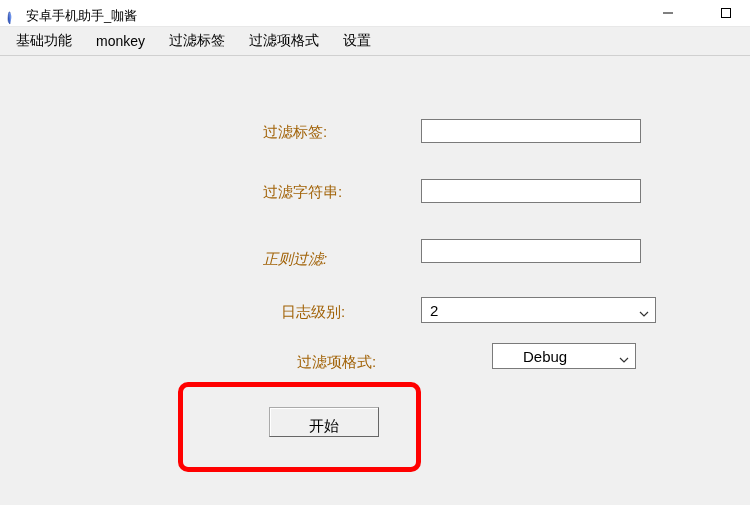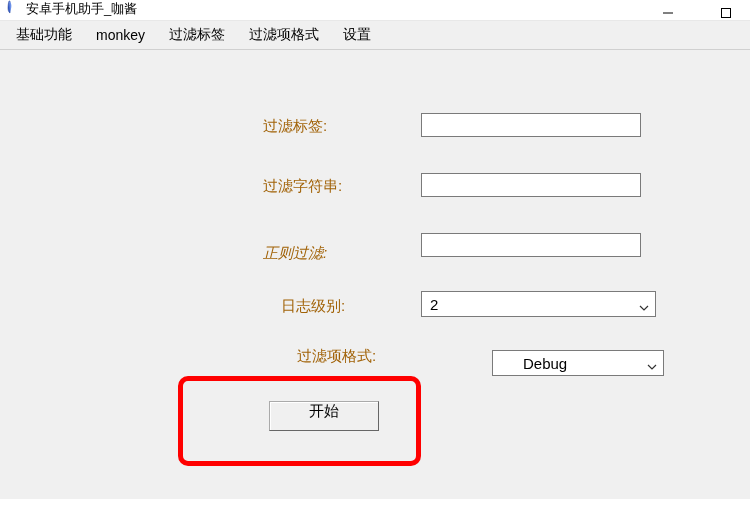--- a/index.html
+++ b/index.html
@@ -6,24 +6,24 @@
     body {
       font-family: "Microsoft YaHei", "SimSun", Arial, sans-serif;
       font-size: 14px;
       background: #fff;
       width: 750px;
       height: 505px;
       overflow: hidden;
       position: relative;
     }
     .titlebar {
-      height: 20px;
-      background: #fff;
-      display: flex;
-      align-items: flex-start;
+      height: 26px;
+      background: #fff;
+      display: flex;
+      align-items: flex-end;
       padding: 0 6px;
       border-bottom: 1px solid #fff;
     }
     .titlebar-icon {
       width: 14px;
       height: 14px;
       margin-right: 6px;
       display: inline-block;
     }
     .titlebar-title {
@@ -104,21 +104,21 @@
     .start-button {
       width: 110px;
       height: 30px;
       background: #f0f0f0;
       border: 1px solid #aaa;
       border-right-color: #666;
       border-bottom-color: #666;
       font-size: 15px;
       color: #000;
       display: flex;
-      align-items: flex-start;
+      align-items: flex-end;
       justify-content: center;
       cursor: default;
       box-shadow: inset 1px 1px 0 #fff;
     }
     .highlight-box {
       position: absolute;
       border: 5px solid #ff0000;
       border-radius: 10px;
       pointer-events: none;
     }
@@ -182,21 +182,21 @@
     <span class="combo-arrow">
       <svg width="10" height="10" viewBox="0 0 10 10">
           <path d="M1 3 L5 7 L9 3" fill="none" stroke="#333" stroke-width="1.2"></path>
         </svg>
     </span>
   </div>
 
   <div class="form-row" style="left:297px; top:297px;">
     <span class="form-label">过滤项格式:</span>
   </div>
-  <div class="combo" style="position:absolute; left:492px; top:300px; width:172px;padding-left:30px;">
+  <div class="combo" style="position:absolute; left:492px; top:287px; width:144px;padding-left:30px;">
     <span>Debug</span>
     <span class="combo-arrow">
       <svg width="10" height="10" viewBox="0 0 10 10">
           <path d="M1 3 L5 7 L9 3" fill="none" stroke="#333" stroke-width="1.2"></path>
         </svg>
     </span>
   </div>
 
   <div class="start-button" style="position:absolute; left:269px; top:351px;">
     <span>开始</span>

